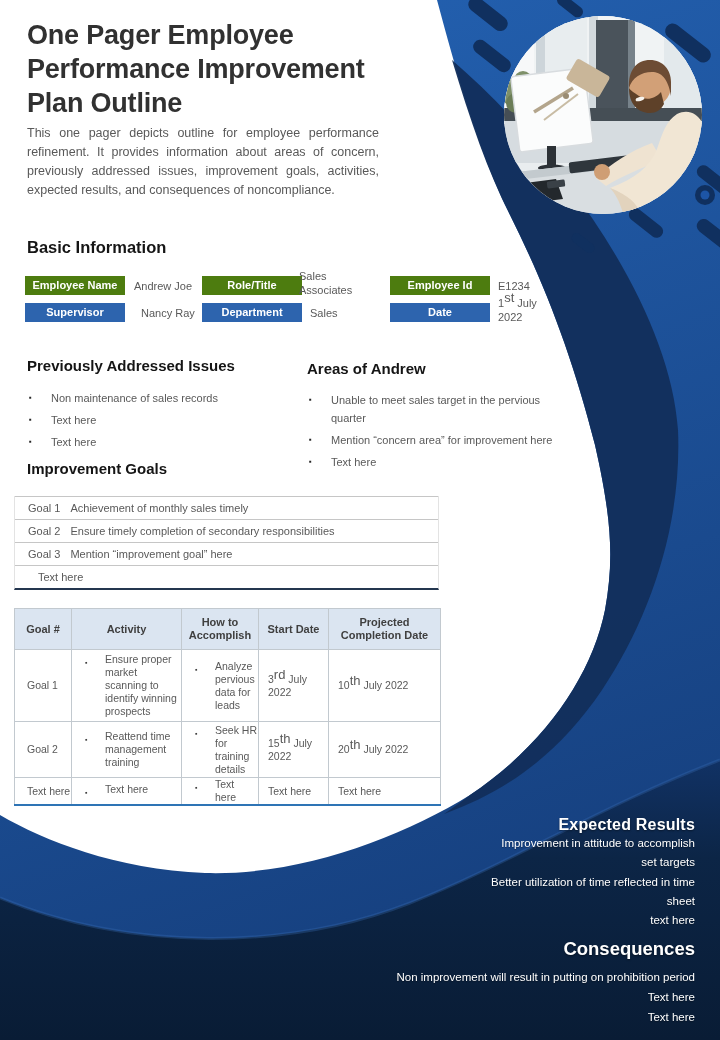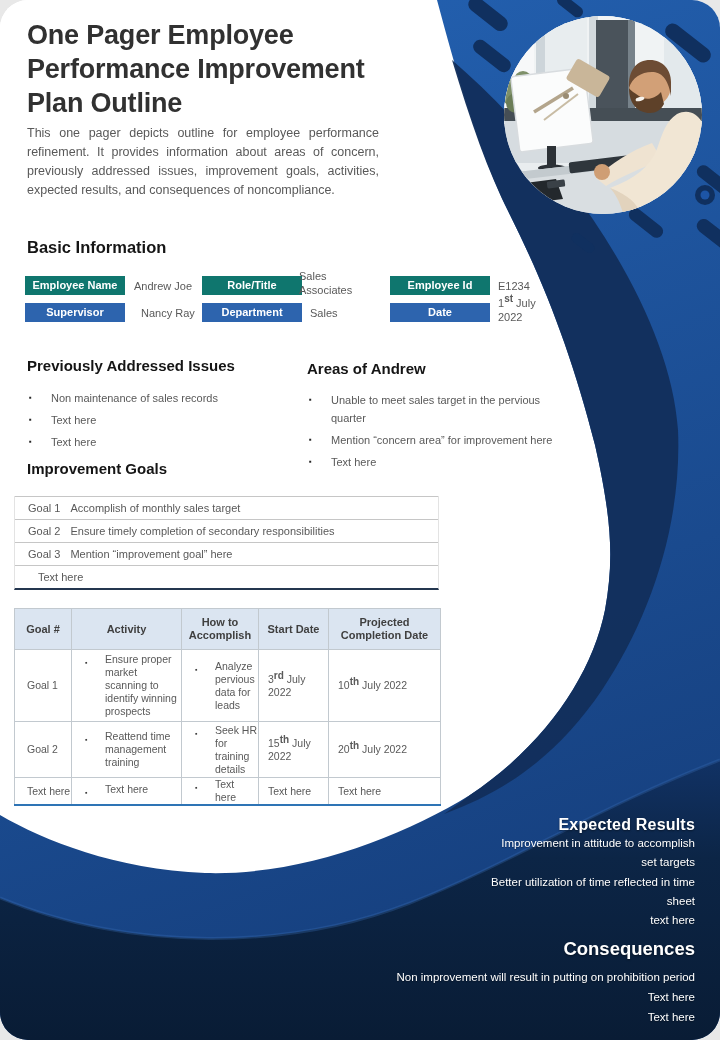--- a/index.html
+++ b/index.html
@@ -1,33 +1,33 @@
 <!DOCTYPE html>
 <html><head>
 <meta charset="utf-8">
 <style>
   html,body{margin:0;padding:0;background:#e8e8e8;}
   .doc{
     position:relative;width:720px;height:1040px;background:#fff;overflow:hidden;
-    font-family:"Liberation Sans", sans-serif; margin:0 auto;border-radius:28px;
+    font-family:"Liberation Sans", sans-serif; margin:0 auto;
   }
   .bg{position:absolute;left:0;top:0;}
   .abs{position:absolute;}
   
   .title{left:27px;top:18px;width:378px;font-size:27px;line-height:34px;font-weight:700;color:#313131;letter-spacing:-0.2px;}
   .intro{left:27px;top:124px;width:352px;font-size:12.5px;line-height:19px;color:#595959;text-align:justify;}
   
   .h-section{font-weight:700;color:#151515;}
   .bi-heading{left:27px;top:238px;font-size:16.5px;}
   .pai-heading{left:27px;top:357px;font-size:15px;}
   .aoc-heading{left:307px;top:360px;font-size:15px;}
   .ig-heading{left:27px;top:460px;font-size:15px;}
   
   .badge{height:19px;width:100px;line-height:19px;text-align:center;color:#fff;font-size:11px;font-weight:700;}
-  .badge.dark{background:#0f766e;}
+  .badge.dark{background:#4d7c0f;}
   .badge.blue{background:#2D64AE;}
   .fieldval{display:flex;align-items:center;min-height:25px;font-size:11px;line-height:14px;color:#595959;}
   
   .blist{display:flex;flex-direction:column;gap:4px;}
   .blist .li{display:flex;font-size:11px;line-height:18px;color:#595959;}
   .blist .bullet{width:9px;margin-right:13px;font-size:8px;line-height:18px;color:#262626;flex:none;}
   
   .goals{left:14px;top:496px;width:423px;border-bottom:2px solid #24364F;border-left:1px solid #e3e3e3;border-right:1px solid #e3e3e3;}
   .goal-row{height:22px;display:flex;align-items:center;padding-left:13px;border-top:1px solid #c6c6c6;font-size:11px;color:#595959;}
   .goal-prefix{margin-right:10px;white-space:pre;}
@@ -37,21 +37,21 @@
   th,td{border:1px solid #C2C9CF;font-size:10.5px;color:#595959;vertical-align:middle;padding:0;}
   th{background:#DBE5F1;color:#3F3F3F;font-size:11px;font-weight:700;height:36px;line-height:13px;text-align:center;padding:2px 3px;}
   td{line-height:13px;}
   tr.r1 td{height:71px;} tr.r2 td{height:55px;} tr.r3 td{height:20px;}
   tr.r3 td{border-bottom:2.5px solid #2E74B5;}
   .cell-pad{padding-left:12px;}
   .cellflex{display:flex;padding-left:13px;}
   .cellflex .bullet{font-size:7px;line-height:13px;margin-top:3px;width:7px;margin-right:13px;flex:none;color:#404040;}
   .atext{width:78px;} .htext{width:50px;}
   .datecell{padding-left:9px;}
-  sup{font-size:10px;line-height:0;font-weight:bold;}
+  sup{font-size:13px;line-height:0;}
   
   .results{right:25px;top:816px;width:330px;text-align:right;color:#fff;}
   .er-heading{font-size:16px;font-weight:700;text-shadow:0 1px 2px rgba(0,0,0,.45);letter-spacing:.2px;}
   .er-line{font-size:11.5px;line-height:19.3px;text-shadow:0 1px 1px rgba(0,0,0,.35);}
   .cons-heading{font-size:18.5px;font-weight:700;text-shadow:0 1px 2px rgba(0,0,0,.45);margin-top:8px;margin-bottom:7px;}
   .cons-line{font-size:11.5px;line-height:20px;text-shadow:0 1px 1px rgba(0,0,0,.35);}
 </style>
 </head>
 <body>
 
@@ -208,21 +208,21 @@
     <div class="li">
         <span class="bullet">▪</span>
         <span>Text here</span>
       </div>
   </div>
 
   <div class="abs h-section ig-heading">Improvement Goals</div>
   <div class="abs goals">
     <div class="goal-row">
         <span class="goal-prefix">Goal 1</span>
-        <span>Accomplish of monthly sales target</span>
+        <span>Achievement of monthly sales timely</span>
       </div>
     <div class="goal-row">
         <span class="goal-prefix">Goal 2</span>
         <span>Ensure timely completion  of secondary responsibilities</span>
       </div>
     <div class="goal-row">
         <span class="goal-prefix">Goal 3</span>
         <span>Mention “improvement goal” here</span>
       </div>
     <div class="goal-row">

